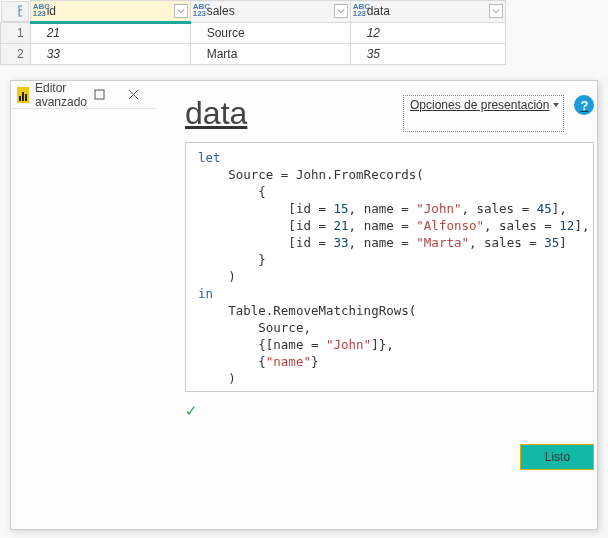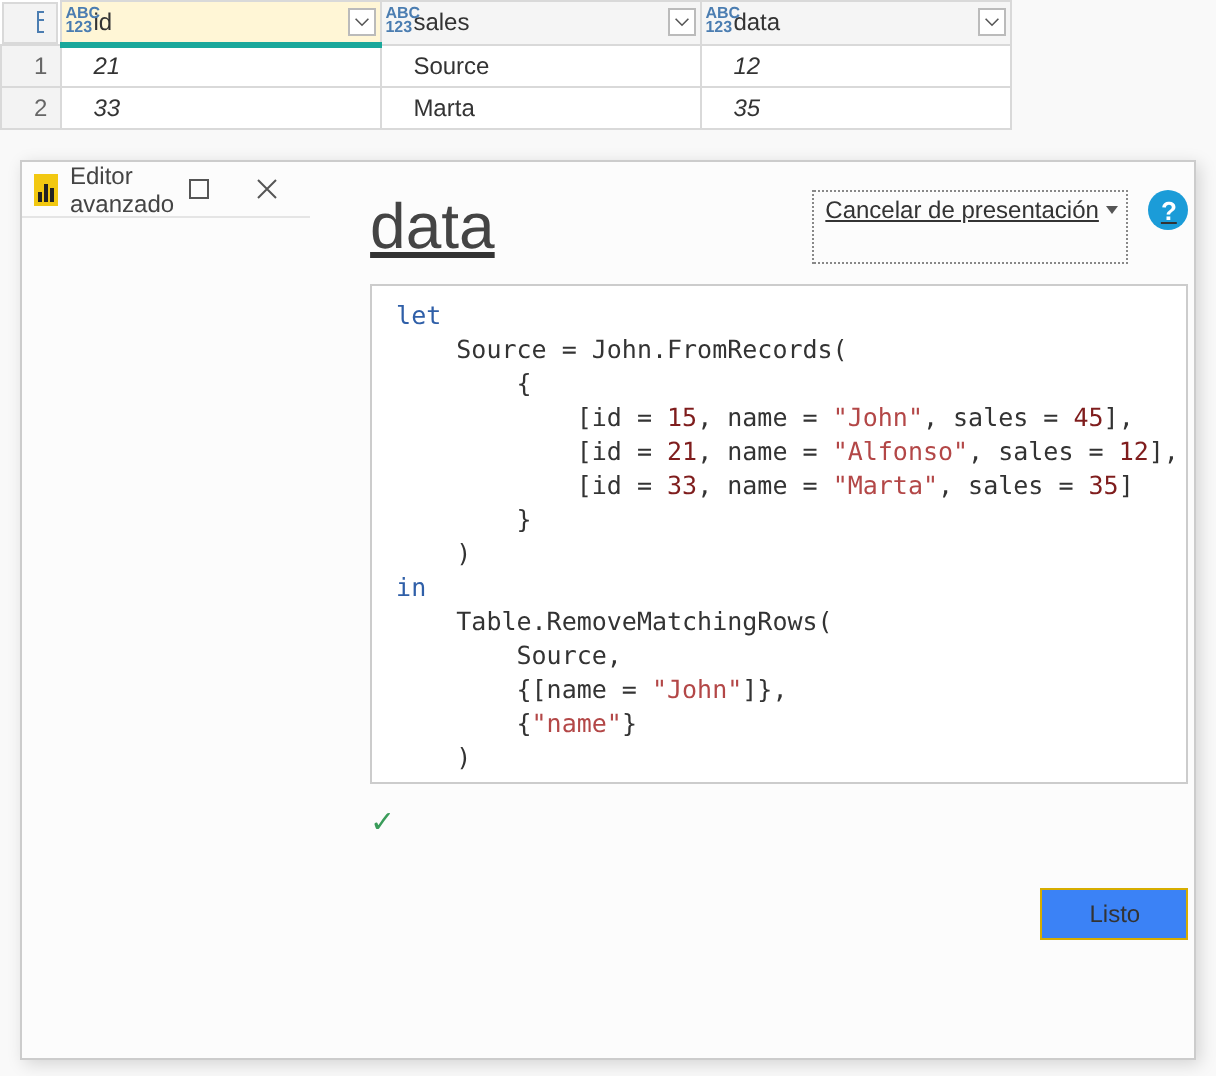--- a/index.html
+++ b/index.html
@@ -147,21 +147,21 @@
     font-family: Consolas, monospace;
     font-size: 12.5px;
     line-height: 17px;
     padding: 6px 4px 6px 12px;
     white-space: pre;
     color: #333;
     position: relative;
   }
   .kw { color: #2f5fa8; }
   .str { color: #b34747; }
-  .num { color: #7f1d1d; }
+  .num { color: #0c4a6e; }
 
   .status-row {
     display:flex; align-items:center;
     margin-top: 10px;
     color: #666;
     font-size: 13px;
   }
   .check-ico { color: #3a9c5a; margin-right: 6px; font-size:15px;}
 
   .btn-row {
@@ -172,21 +172,21 @@
   .btn {
     min-width: 74px;
     height: 26px;
     border: 1px solid #bbb;
     background: #fff;
     font-size: 12px;
     display:flex; align-items:center; justify-content:center;
     cursor: pointer;
   }
   .btn.primary {
-    background: #3b82f6;
+    background: #14b8a6;
     border-color: #d6ad00;
     font-weight: 500;
   }
 </style>
 </head>
 <body>
 
 <table class="grid">
   <tbody>
       <tr>
@@ -262,21 +262,21 @@
           <svg width="11" height="11">
             <path d="M1 1 L10 10 M10 1 L1 10" stroke="#555"></path>
           </svg>
         </div>
     </div>
   </div>
 
   <div class="dlg-body">
     <div class="dlg-head-row">
       <div class="dlg-big-title">data</div>
-      <div class="display-opts">Cancelar de presentación</div>
+      <div class="display-opts">Opciones de presentación</div>
       <div class="help-ico">?</div>
     </div>
 
     <div class="code-box"><span class="kw">let</span>
 <span>    Source = John.FromRecords(</span>
 <span>        {</span>
 <span>            [id = </span><span class="num">15</span><span>, name = </span><span class="str">"John"</span><span>, sales = </span><span class="num">45</span><span>],</span>
 <span>            [id = </span><span class="num">21</span><span>, name = </span><span class="str">"Alfonso"</span><span>, sales = </span><span class="num">12</span><span>],</span>
 <span>            [id = </span><span class="num">33</span><span>, name = </span><span class="str">"Marta"</span><span>, sales = </span><span class="num">35</span><span>]</span>
 <span>        }</span>

